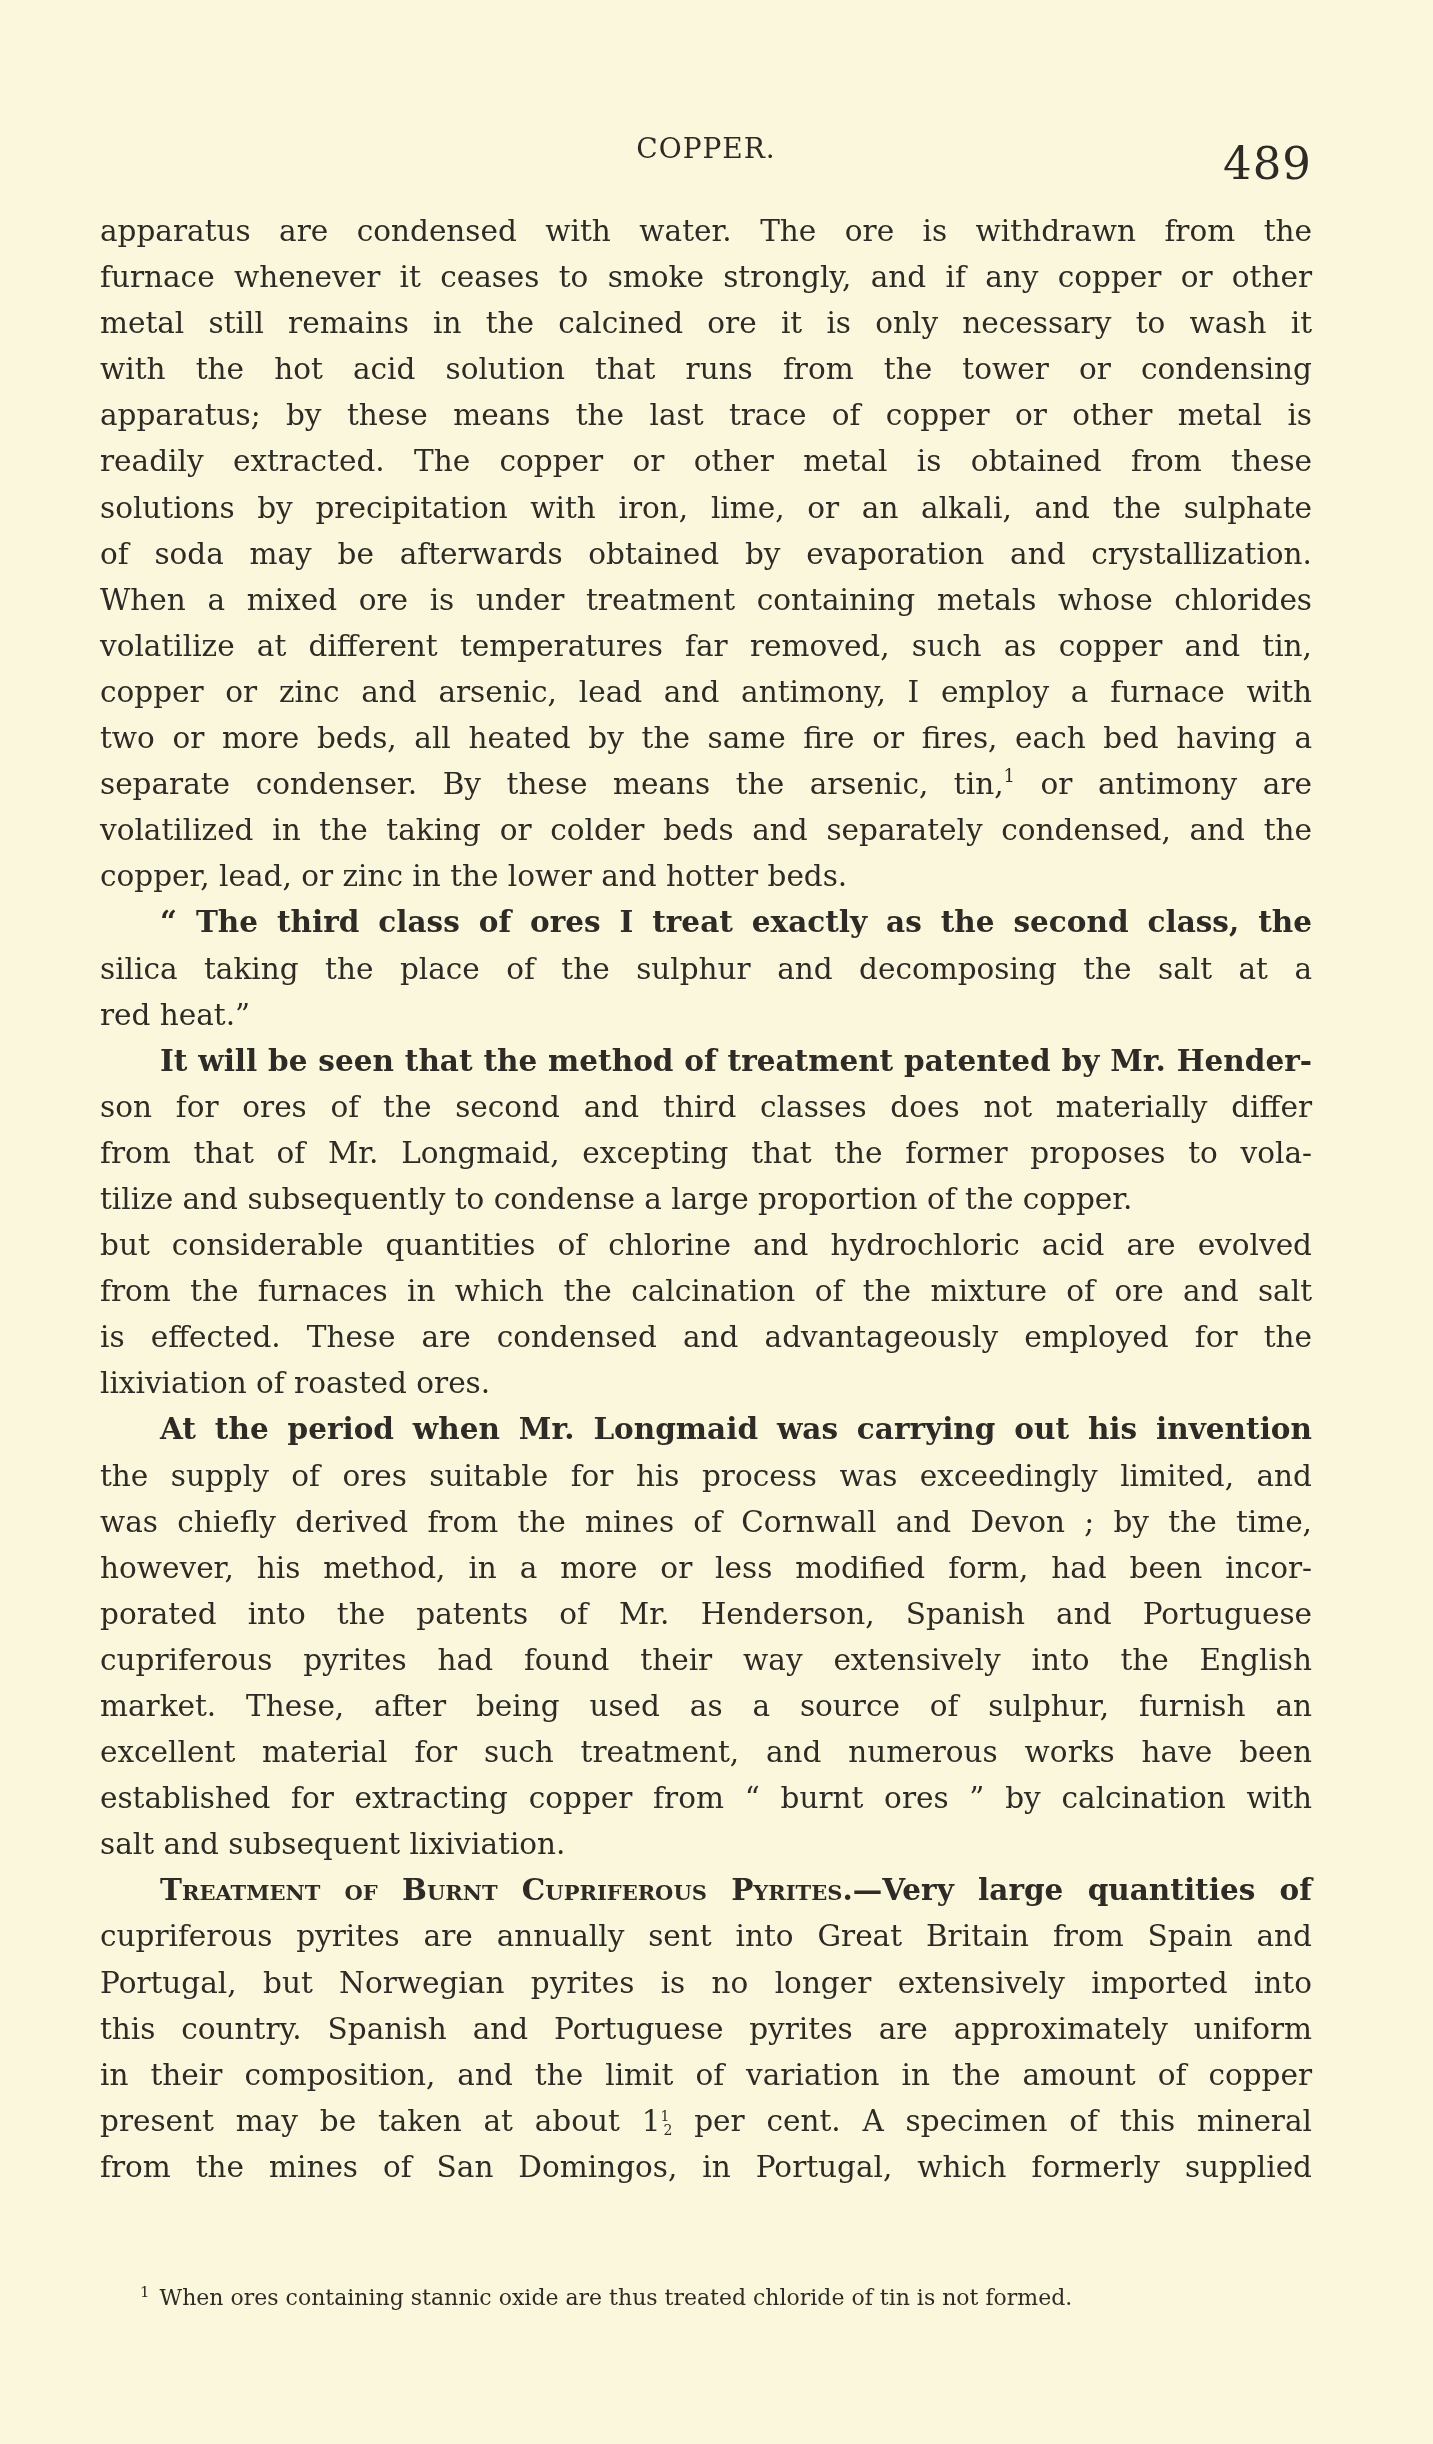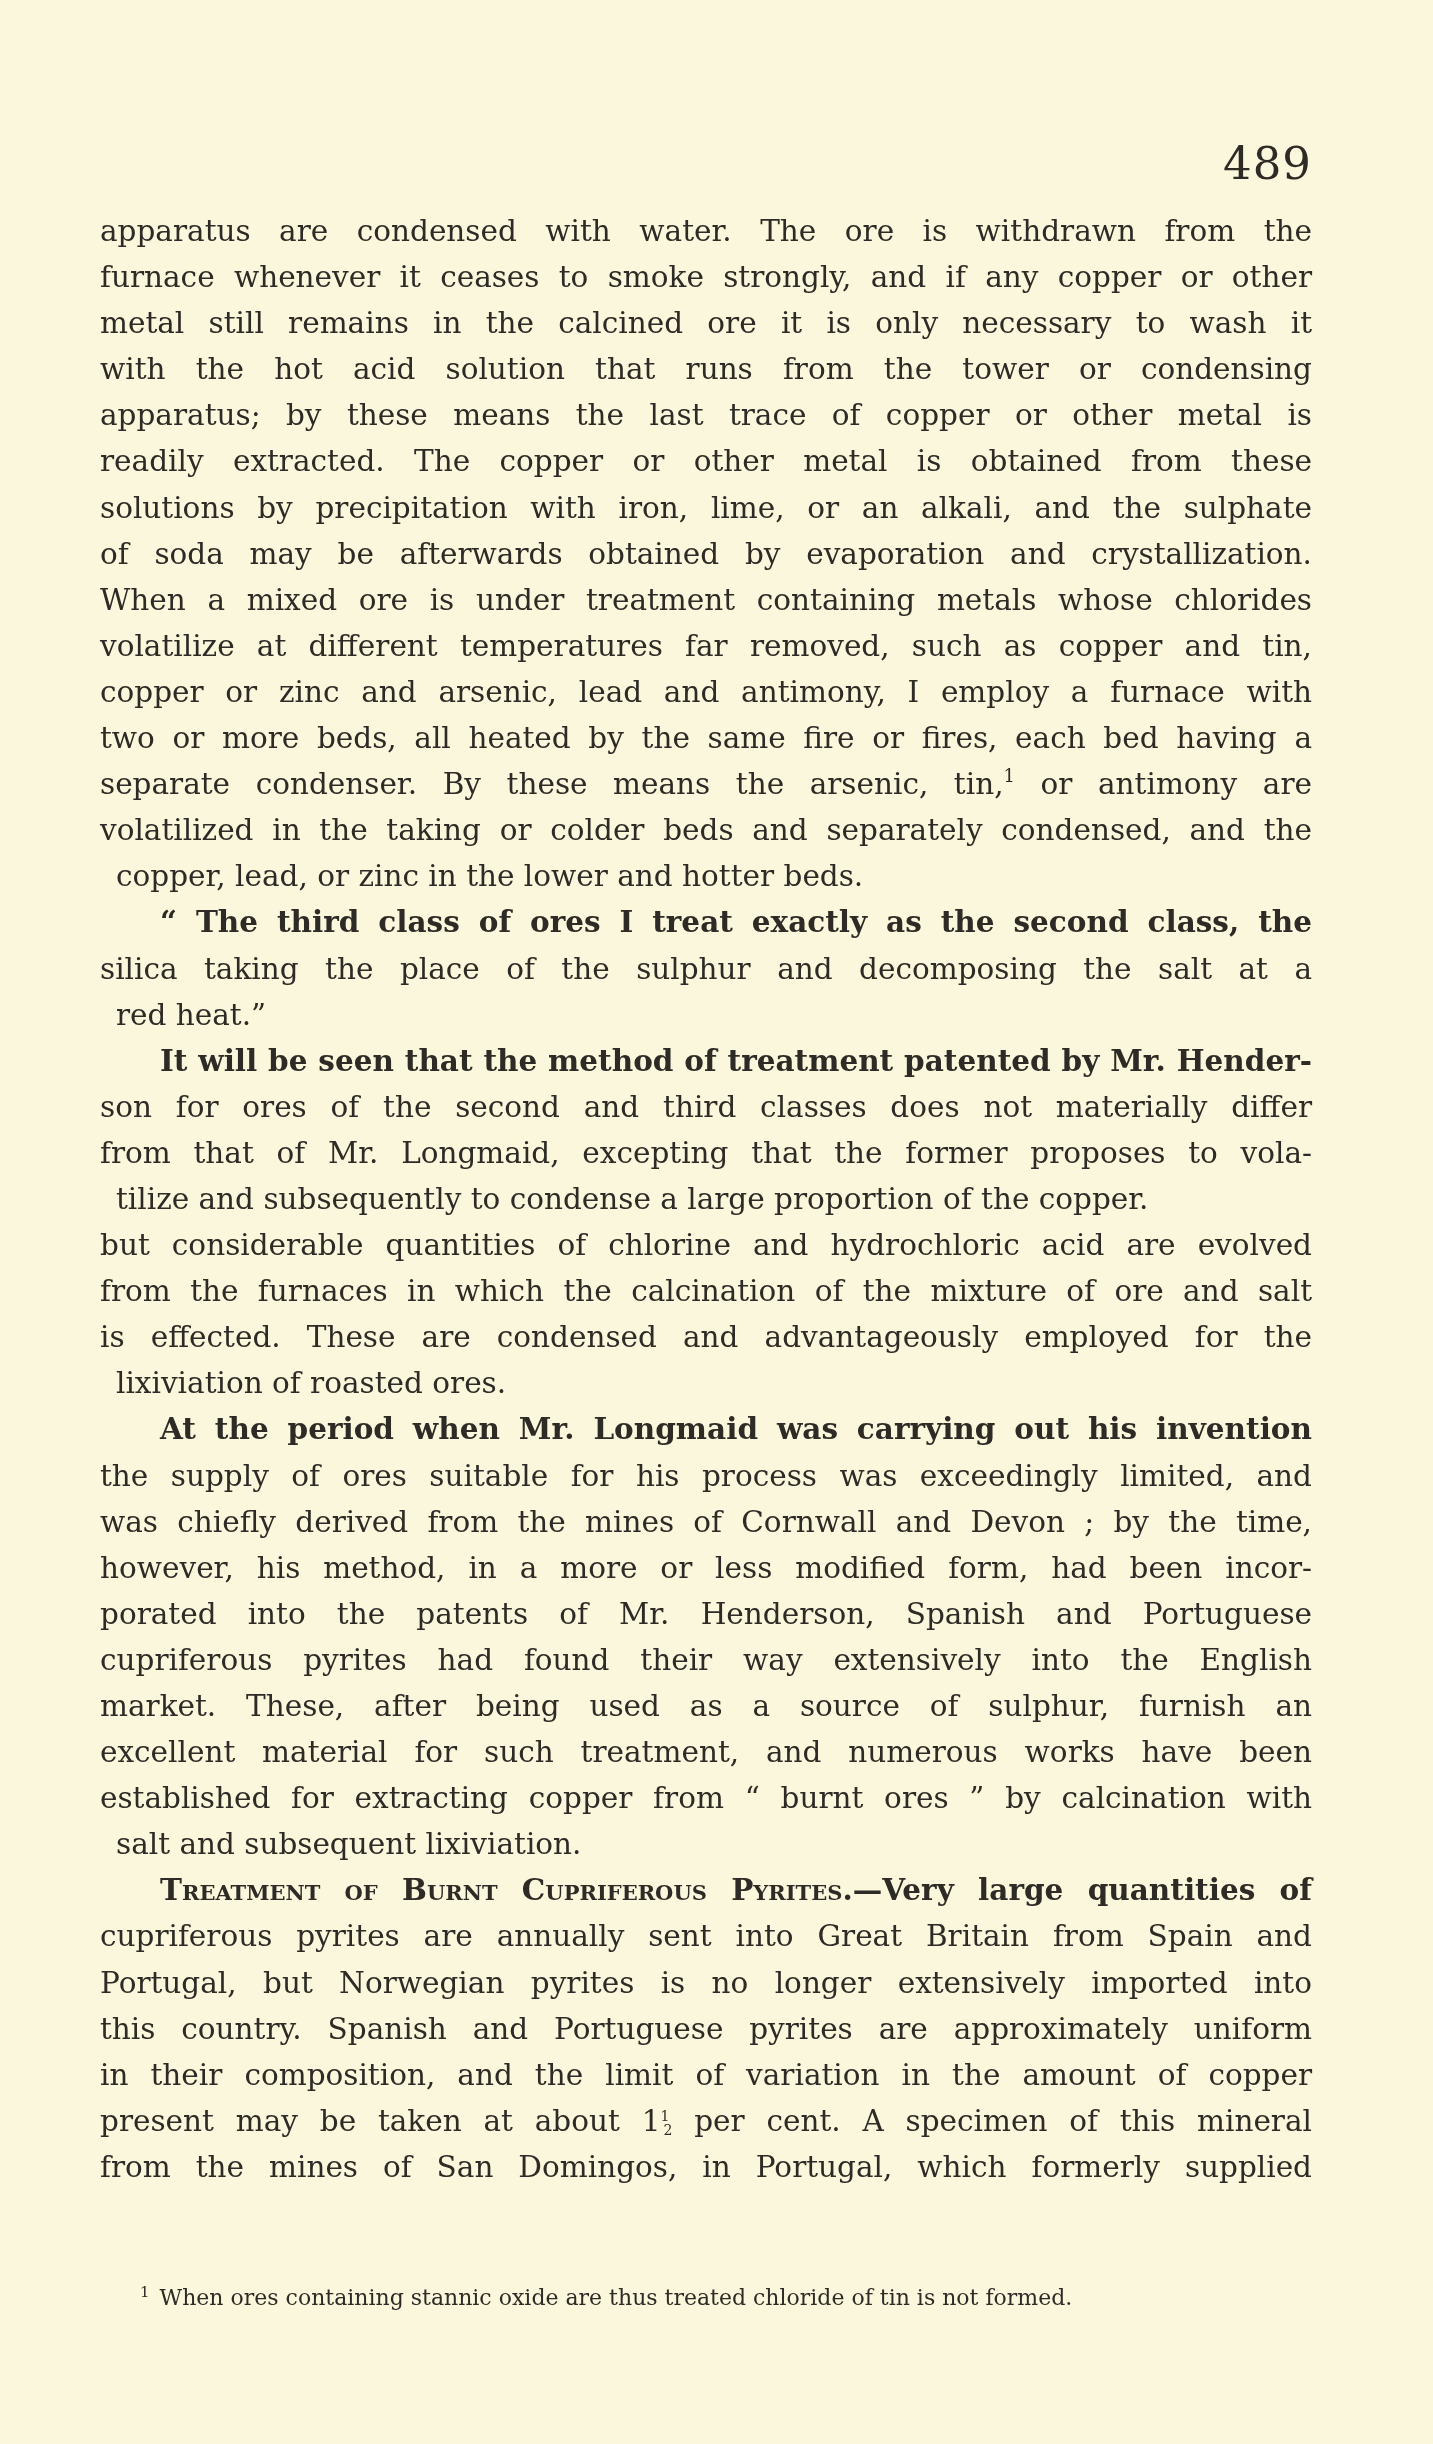--- a/index.html
+++ b/index.html
@@ -23,37 +23,38 @@
   }
   .body-text {
     position: absolute; top: 208px; left: 100px; width: 1212px;
     font-size: 29.5px; line-height: 46.1px;
   }
   .line {
     display: block; white-space: nowrap;
     text-align: justify; text-align-last: justify;
     height: 46.1px;
   }
-  .line.last { text-align-last: left; margin-left: 16px; }
+  .line.last { text-align-last: left; }
   .line.indent { padding-left: 60px; font-weight: bold; }
   .sc { font-variant: small-caps; }
   sup.fn { font-size: 18px; vertical-align: 12px; line-height: 0; }
   .frac { display: inline-block; position: relative; font-size: 29.5px; }
   .frac .den { font-size: 14px; position: relative; top: 4px; }
   .frac .num { font-size: 14px; position: relative; top: -10px; margin-right: -6px;}
   .footnote {
     position: absolute; top: 2283px; left: 140px; width: 1140px;
     font-size: 22px; white-space: nowrap;
   }
   .footnote sup { font-size: 15px; vertical-align: 8px; margin-right: 10px; }
 </style>
 </head>
 <body>
 
 <div class="page-header">
+  <div class="running-title">COPPER.</div>
   <div class="page-number">489</div>
 </div>
 
 <div class="body-text">
   <span class="line">apparatus are condensed with water.  The ore is withdrawn from the</span>
   <span class="line">furnace whenever it ceases to smoke strongly, and if any copper or other</span>
   <span class="line">metal still remains in the calcined ore it is only necessary to wash it</span>
   <span class="line">with the hot acid solution that runs from the tower or condensing</span>
   <span class="line">apparatus; by these means the last trace of copper or other metal is</span>
   <span class="line">readily extracted.  The copper or other metal is obtained from these</span>

